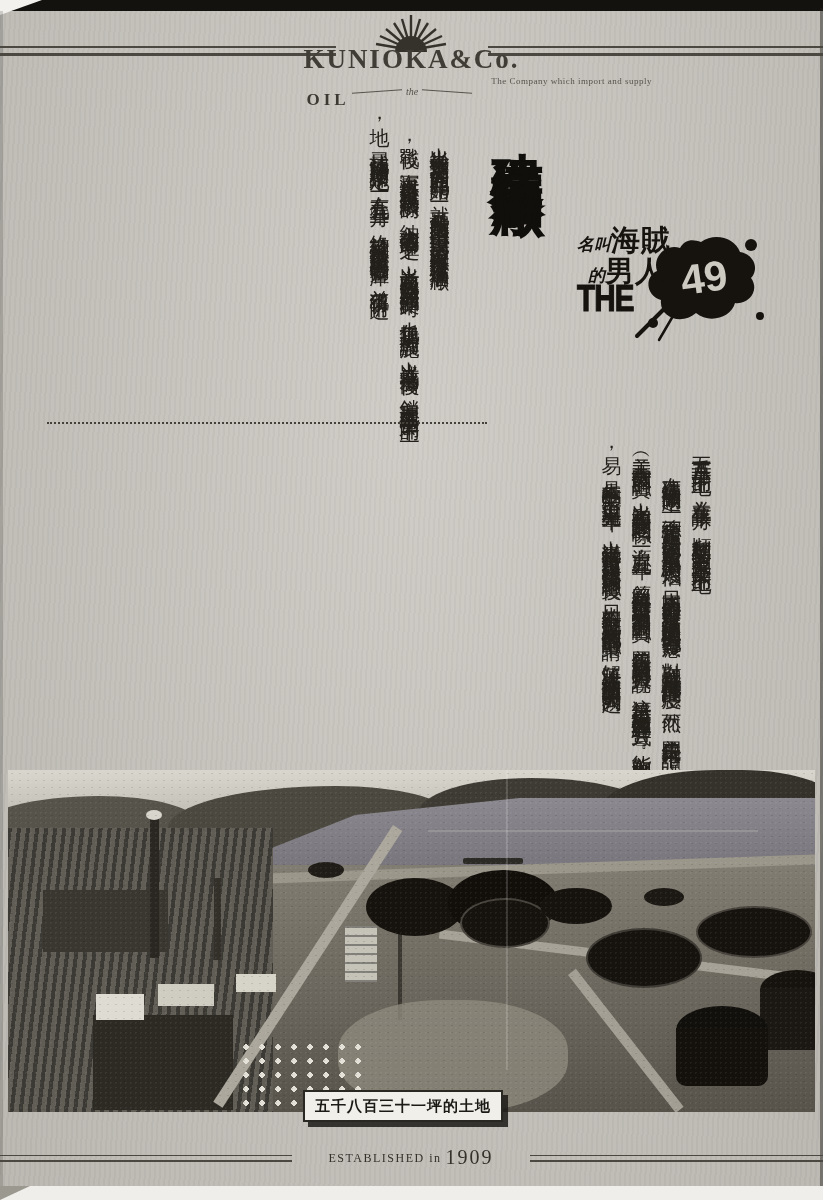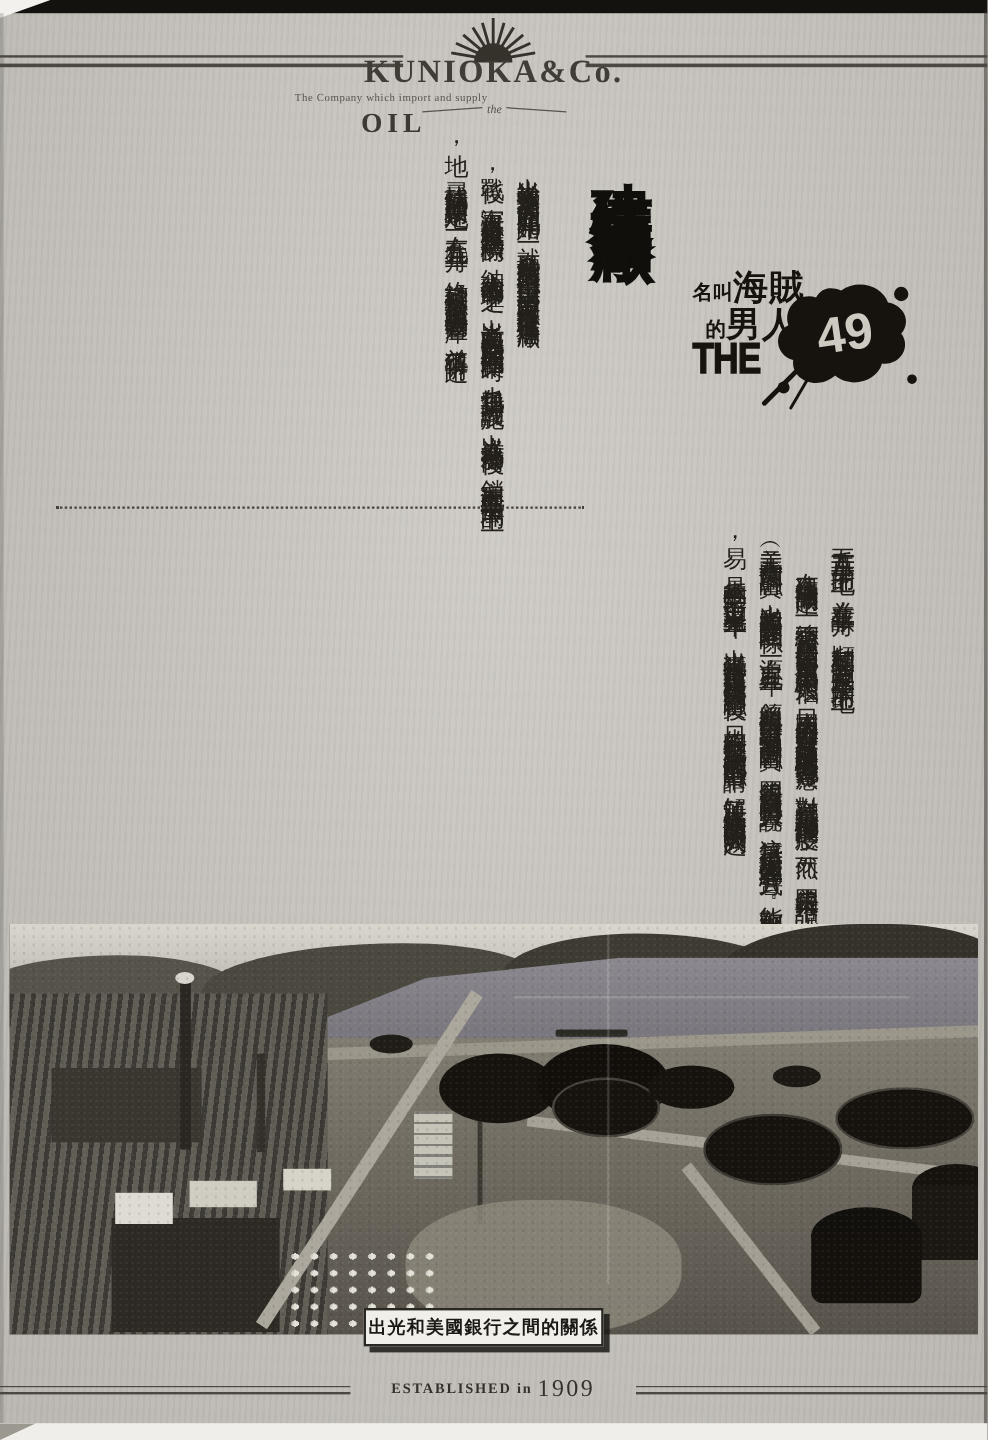--- a/index.html
+++ b/index.html
@@ -21,42 +21,42 @@
   .bottom-strip{position:absolute;left:0;top:1186px;width:823px;height:14px;background:#efeeea;}
   .bottom-wedge{position:absolute;left:0;top:1186px;width:30px;height:14px;background:#9b988f;
     clip-path:polygon(0 0,100% 0,0 100%);}
   
   .hdr-rule{position:absolute;height:5px;border-top:2px solid #4b4842;border-bottom:3px solid #4b4842;}
   .hdr-rule.left{left:0;top:46px;width:336px;}
   .hdr-rule.right{left:488px;top:46px;width:335px;}
   .sun{position:absolute;left:357px;top:14px;}
   .logo-name{position:absolute;left:0;top:44px;width:823px;text-align:center;
     font-size:27px;font-weight:bold;letter-spacing:2px;color:#403d37;}
-  .logo-tagline{position:absolute;left:0;top:76px;width:652px;text-align:center;
+  .logo-tagline{position:absolute;left:0;top:76px;width:652px;text-align:right;
     font-size:9px;letter-spacing:0.5px;color:#56534c;}
   .logo-swash{position:absolute;left:352px;top:86px;width:120px;display:flex;align-items:center;gap:4px;color:#56534c;}
   .logo-swash .sw{flex:1;height:0;border-top:1.5px solid #56534c;transform:skewY(-4deg);}
   .logo-swash .sw.r{transform:skewY(4deg);}
   .logo-swash .the{font-style:italic;font-size:10px;}
   .logo-product{position:absolute;left:0;top:90px;width:656px;text-align:center;
-    font-size:23px;letter-spacing:4px;color:#3c3933;font-weight:bold;}
+    font-size:17px;letter-spacing:4px;color:#3c3933;font-weight:bold;}
   
   .article-title{
     position:absolute;left:482px;top:110px;height:330px;
     writing-mode:vertical-rl;text-orientation:upright;
     font-family:"Liberation Sans", sans-serif;
     font-size:53px;font-weight:900;letter-spacing:7px;color:#110f0c;
     -webkit-text-stroke:1.5px #110f0c;
   }
   .badge{position:absolute;left:577px;top:226px;width:230px;height:150px;
     font-family:"Liberation Sans", sans-serif;color:#16130f;}
   .badge-splat{position:absolute;left:52px;top:2px;z-index:1;}
   .badge-cjk{position:relative;z-index:2;line-height:1;}
   .badge-cjk .row2{margin-left:11px;margin-top:2px;}
-  .b-small{font-size:17px;font-weight:bold;}
+  .b-small{font-size:17px;font-weight:bold;font-style:italic;}
   .b-large{font-size:29px;font-weight:bold;letter-spacing:1px;}
   .badge-en{position:relative;z-index:2;margin-top:-2px;line-height:0.84;}
   .badge-en .w{display:inline-block;font-size:36px;font-weight:900;letter-spacing:-1px;
     transform:scaleX(0.82);transform-origin:0 50%;-webkit-text-stroke:1.2px #16130f;}
   .badge-en div{height:30px;}
   
   .vblock{
     position:absolute;
     writing-mode:vertical-rl;text-orientation:mixed;
     font-family:"Liberation Sans", sans-serif;
@@ -126,21 +126,21 @@
   .caption{position:absolute;left:303px;top:1090px;width:196px;height:28px;z-index:5;
     background:#f1efe9;border:2px solid #2a2823;box-shadow:5px 5px 0 rgba(28,26,22,0.85);
     display:flex;align-items:center;justify-content:center;
     font-family:"Liberation Sans", sans-serif;font-size:15px;font-weight:bold;
     letter-spacing:1px;color:#1c1a16;}
   
   .ftr-rule{position:absolute;height:4px;border-top:1.5px solid #4b4842;border-bottom:2.5px solid #4b4842;}
   .ftr-rule.left{left:0;top:1155px;width:292px;}
   .ftr-rule.right{left:530px;top:1155px;width:293px;}
   .ftr-text{position:absolute;left:292px;top:1146px;width:238px;text-align:center;color:#34312b;}
-  .ftr-text .est{font-size:12px;font-weight:bold;letter-spacing:1.5px;vertical-align:2px;}
+  .ftr-text .est{font-size:12px;font-weight:normal;letter-spacing:1.5px;vertical-align:2px;}
   .ftr-text .yr{font-size:20px;letter-spacing:2px;}
 </style>
 </head>
 <body>
 
 <div class="page">
 
   <div class="top-bar"></div>
   <div class="top-wedge"></div>
   <div class="edge-right"></div>
@@ -242,21 +242,21 @@
     <div class="tank t7a"></div>
     <div class="t7b"></div>
     <div class="tank t8a"></div>
     <div class="t8b"></div>
     <div class="tank t9"></div>
     <div class="tank t10"></div>
     <div class="ph-seam"></div>
     <div class="ph-grain"></div>
   </div>
 
-  <div class="caption">出光和美國銀行之間的關係</div>
+  <div class="caption">五千八百三十一坪的土地</div>
 
   <div class="ftr-rule left"></div>
   <div class="ftr-rule right"></div>
   <div class="ftr-text">
     <span class="est">ESTABLISHED in</span>
     <span class="yr">1909</span>
   </div>
 
   <div class="bottom-strip"></div>
   <div class="bottom-wedge"></div>

